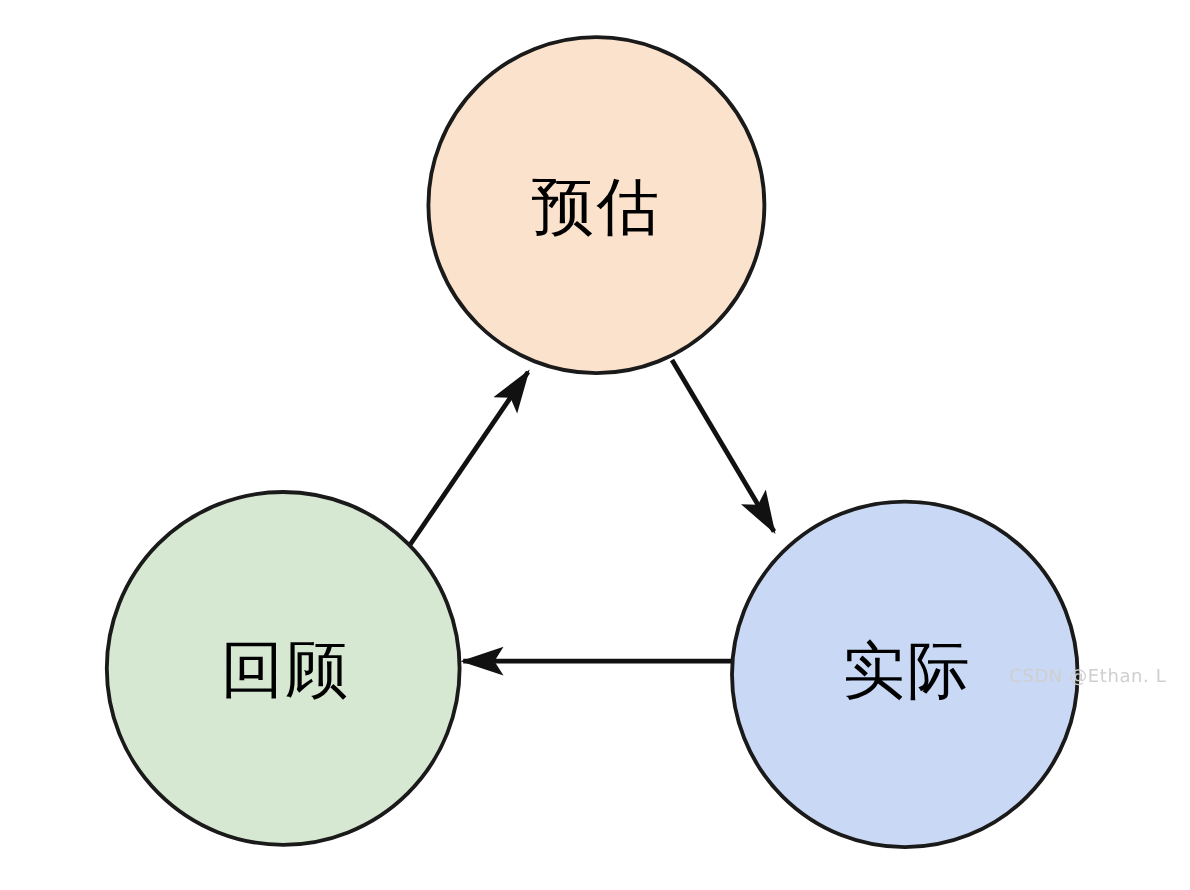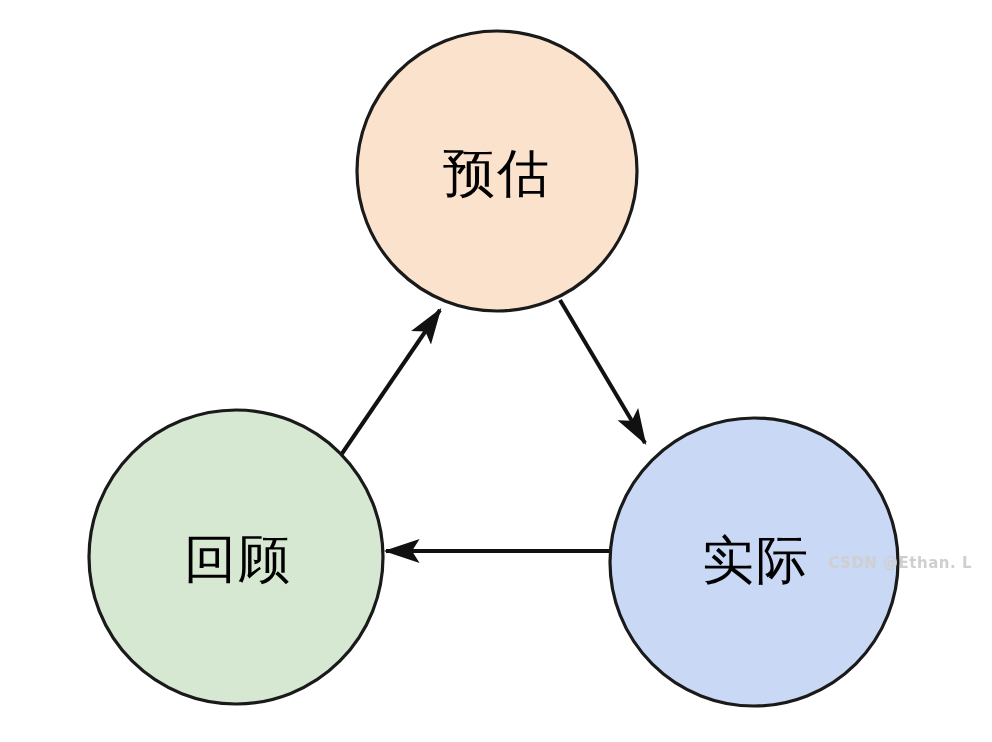--- a/index.html
+++ b/index.html
@@ -37,21 +37,20 @@
   .watermark {
     position: absolute;
     right: 20px;
     bottom: 14px;
     font-family: "DejaVu Sans", "Liberation Sans", sans-serif;
     font-size: 15px;
     color: #cfcfcf;
     letter-spacing: 0.5px;
     white-space: nowrap;
     user-select: none;
-    font-weight: bold;
   }
 </style>
 </head>
 <body>
 
 <div id="canvas">
 
   <svg id="diagram-svg" viewBox="0 0 992 742">
     <defs>
       <marker id="arrowhead" markerWidth="10" markerHeight="10" refX="8.4" refY="3.4" orient="auto" markerUnits="strokeWidth">

